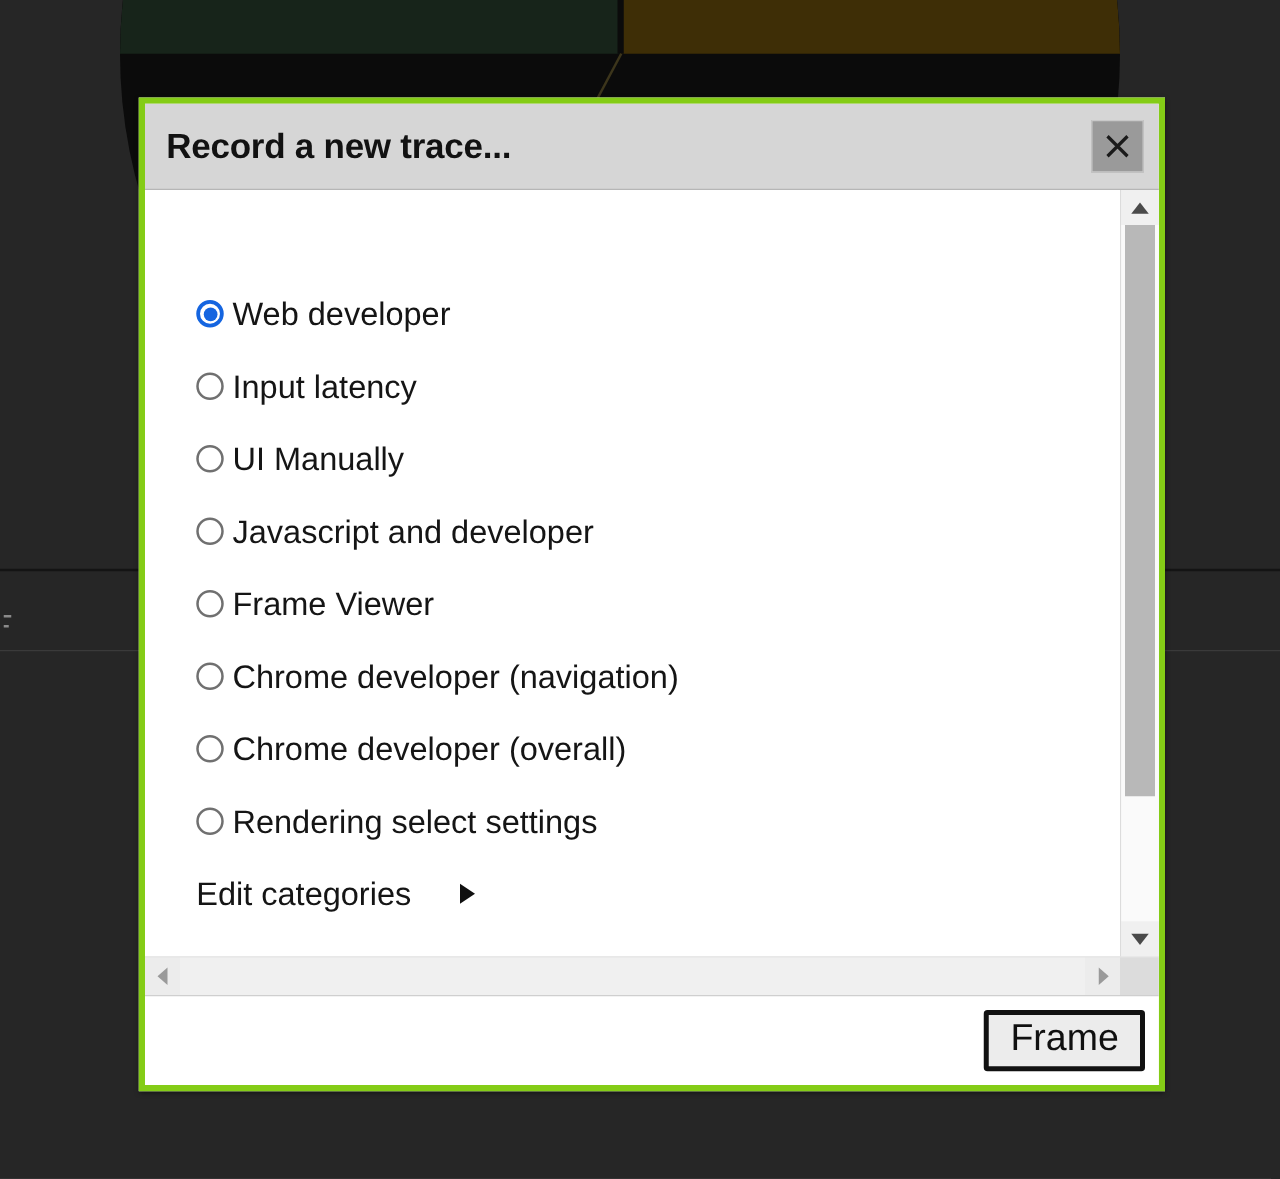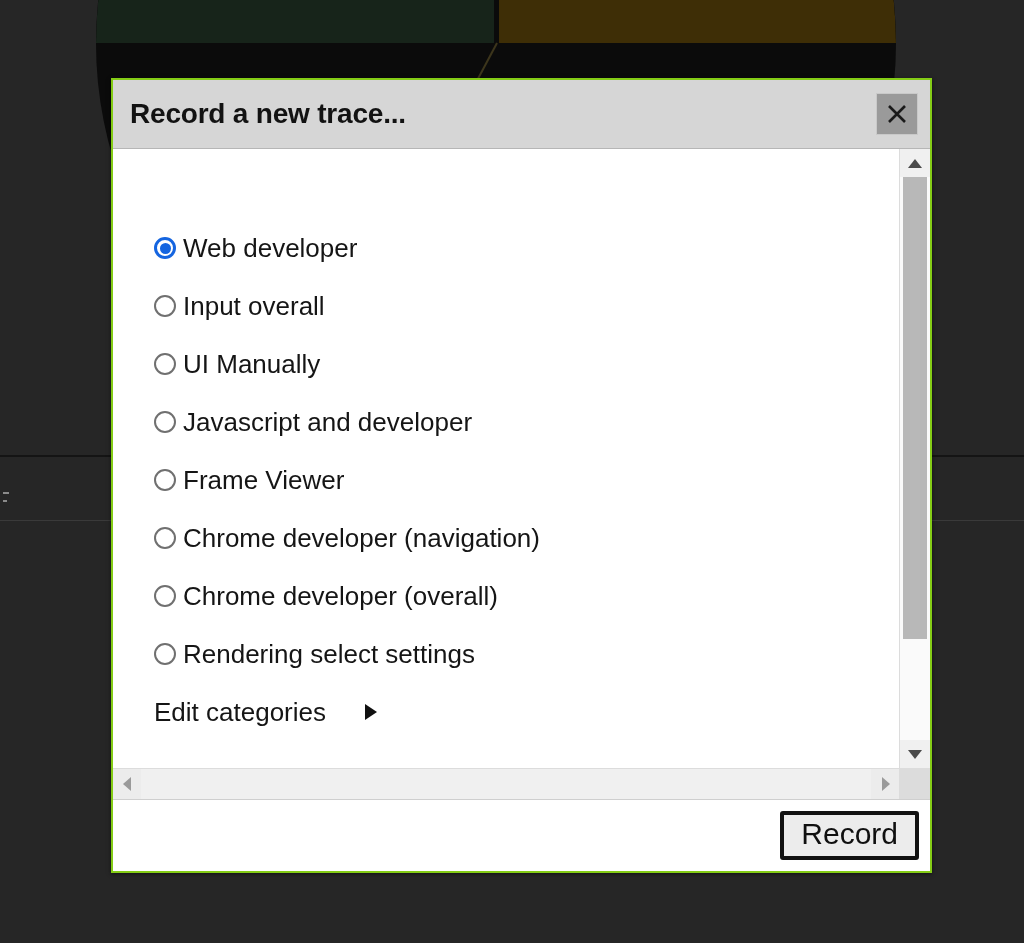--- a/index.html
+++ b/index.html
@@ -86,21 +86,21 @@
   }
 
   
   #dialog {
     position: absolute;
     left: 111px;
     top: 78px;
     width: 821px;
     height: 795px;
     background: #ffffff;
-    border: 2px solid #84cc16;
+    border: 5px solid #84cc16;
     box-sizing: border-box;
     box-shadow: 0 1px 4px rgba(0,0,0,0.55);
     display: flex;
     flex-direction: column;
   }
 
   
   #titlebar {
     height: 69px;
     flex: 0 0 69px;
@@ -338,21 +338,21 @@
 
       <div id="list-area">
 
         <div id="options-host">
             <div class="opt-row">
               <span class="radio checked"></span>
               <span class="opt-label">Web developer</span>
             </div>
             <div class="opt-row">
               <span class="radio"></span>
-              <span class="opt-label">Input overall</span>
+              <span class="opt-label">Input latency</span>
             </div>
             <div class="opt-row">
               <span class="radio"></span>
               <span class="opt-label">UI Manually</span>
             </div>
             <div class="opt-row">
               <span class="radio"></span>
               <span class="opt-label">Javascript and developer</span>
             </div>
             <div class="opt-row">
@@ -410,16 +410,16 @@
       <div class="hsb-btn">
         <svg width="11" height="16" viewBox="0 0 11 16" aria-hidden="true">
           <path d="M2 1 L2 15 L10 8 Z" fill="#9a9a9a"></path>
         </svg>
       </div>
       <div id="hcorner"></div>
     </div>
   </div>
 
   <div id="footer">
-    <button id="record-btn">Record</button>
+    <button id="record-btn">Frame</button>
   </div>
 
 </div>
 
 </body></html>

